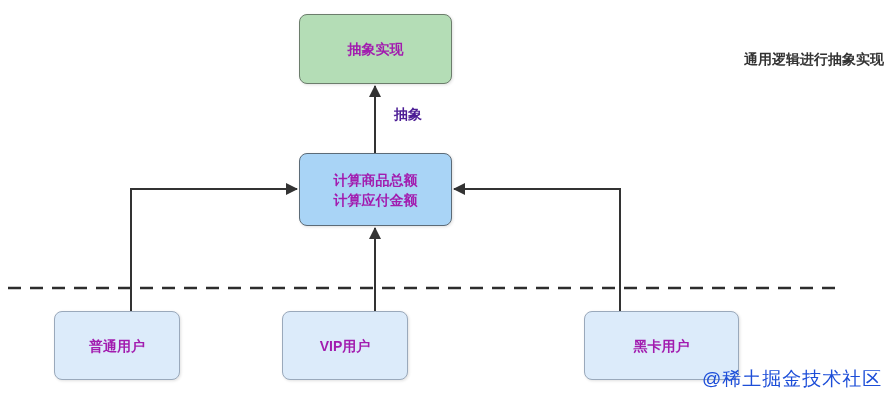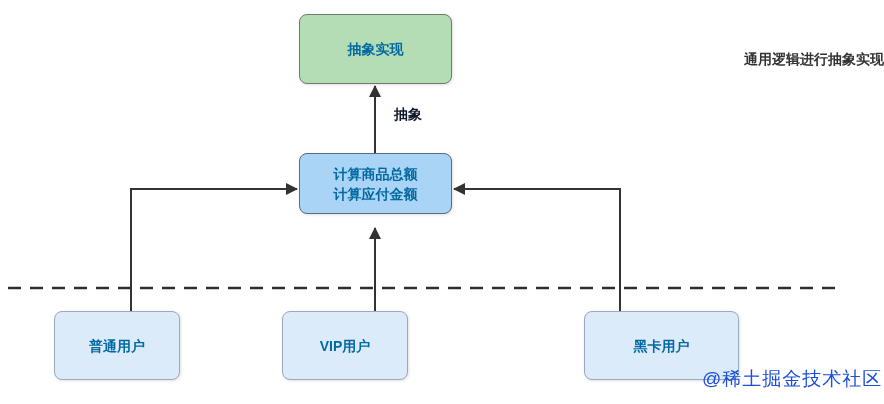--- a/index.html
+++ b/index.html
@@ -19,49 +19,49 @@
   .node {
     position: absolute;
     box-sizing: border-box;
     display: flex;
     align-items: center;
     justify-content: center;
     text-align: center;
     border-radius: 8px;
     font-size: 14px;
     font-weight: bold;
-    color: #0369a1;
+    color: #a21caf;
     line-height: 20px;
     white-space: pre-line;
     box-shadow: 1px 1px 3px rgba(0,0,0,0.12);
   }
   .node-abstract {
     left: 299px; top: 14px; width: 153px; height: 70px;
     background: #b4ddb6;
     border: 1px solid #6c7d6c;
   }
   .node-calc {
-    left: 299px; top: 153px; width: 153px; height: 61px;
+    left: 299px; top: 153px; width: 153px; height: 73px;
     background: #a9d4f6;
     border: 1px solid #5c6b77;
   }
   .node-user {
     top: 311px; width: 126px; height: 69px;
     background: #dcebfa;
     border: 1px solid #9aa9bb;
   }
   .node-normal { left: 54px; }
   .node-vip    { left: 282px; }
   .node-black  { left: 542px; width: 155px; margin-left: 42px; }
   .edge-label {
     position: absolute;
     left: 394px; top: 106px;
     font-size: 14px;
     font-weight: 600;
-    color: #0f172a;
+    color: #4c1d95;
   }
   .annotation {
     position: absolute;
     width: 140px;
     left: 744px;
     font-size: 14px;
     font-weight: bold;
     color: #333333;
     line-height: 19px;
   }

